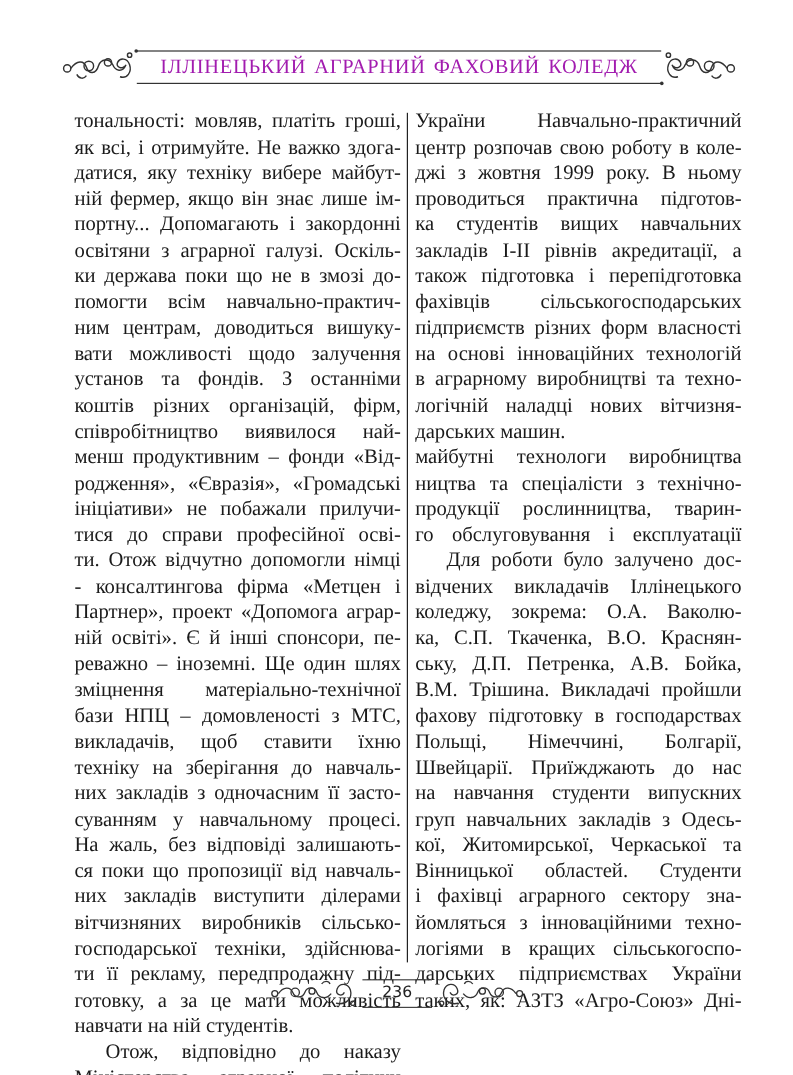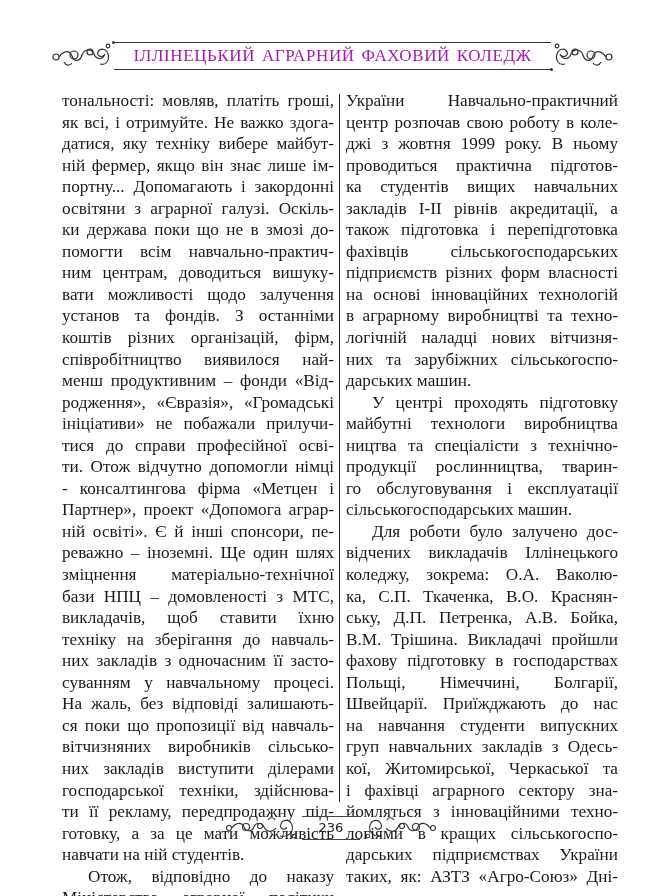--- a/index.html
+++ b/index.html
@@ -157,24 +157,24 @@
       <p>
         <span class="line">суванням у навчальному процесі.</span>
       </p>
       <p>
         <span class="line">На жаль, без відповіді залишають-</span>
       </p>
       <p>
         <span class="line">ся поки що пропозиції від навчаль-</span>
       </p>
       <p>
+        <span class="line">них закладів виступити ділерами</span>
+      </p>
+      <p>
         <span class="line">вітчизняних виробників сільсько-</span>
-      </p>
-      <p>
-        <span class="line">них закладів виступити ділерами</span>
       </p>
       <p>
         <span class="line">господарської техніки, здійснюва-</span>
       </p>
       <p>
         <span class="line">ти її рекламу, передпродажну під-</span>
       </p>
       <p>
         <span class="line">готовку, а за це мати можливість</span>
       </p>
@@ -220,44 +220,35 @@
       <p>
         <span class="line">на основі інноваційних технологій</span>
       </p>
       <p>
         <span class="line">в аграрному виробництві та техно-</span>
       </p>
       <p>
         <span class="line">логічній наладці нових вітчизня-</span>
       </p>
       <p>
-        <span class="line">них та зарубіжних сільськогоспо-</span>
-      </p>
-      <p>
         <span class="line end">дарських машин.</span>
       </p>
       <p>
-        <span class="line indent">У центрі проходять підготовку</span>
-      </p>
-      <p>
         <span class="line">майбутні технологи виробництва</span>
       </p>
       <p>
         <span class="line">ництва та спеціалісти з технічно-</span>
       </p>
       <p>
         <span class="line">продукції рослинництва, тварин-</span>
       </p>
       <p>
         <span class="line">го обслуговування і експлуатації</span>
       </p>
       <p>
-        <span class="line end">сільськогосподарських машин.</span>
-      </p>
-      <p>
         <span class="line indent">Для роботи було залучено дос-</span>
       </p>
       <p>
         <span class="line">відчених викладачів Іллінецького</span>
       </p>
       <p>
         <span class="line">коледжу, зокрема: О.А. Ваколю-</span>
       </p>
       <p>
         <span class="line">ка, С.П. Ткаченка, В.О. Краснян-</span>
@@ -278,20 +269,23 @@
         <span class="line">Швейцарії. Приїжджають до нас</span>
       </p>
       <p>
         <span class="line">на навчання студенти випускних</span>
       </p>
       <p>
         <span class="line">груп навчальних закладів з Одесь-</span>
       </p>
       <p>
         <span class="line">кої, Житомирської, Черкаської та</span>
+      </p>
+      <p>
+        <span class="line">Вінницької областей. Студенти</span>
       </p>
       <p>
         <span class="line">і фахівці аграрного сектору зна-</span>
       </p>
       <p>
         <span class="line">йомляться з інноваційними техно-</span>
       </p>
       <p>
         <span class="line">логіями в кращих сільськогоспо-</span>
       </p>

